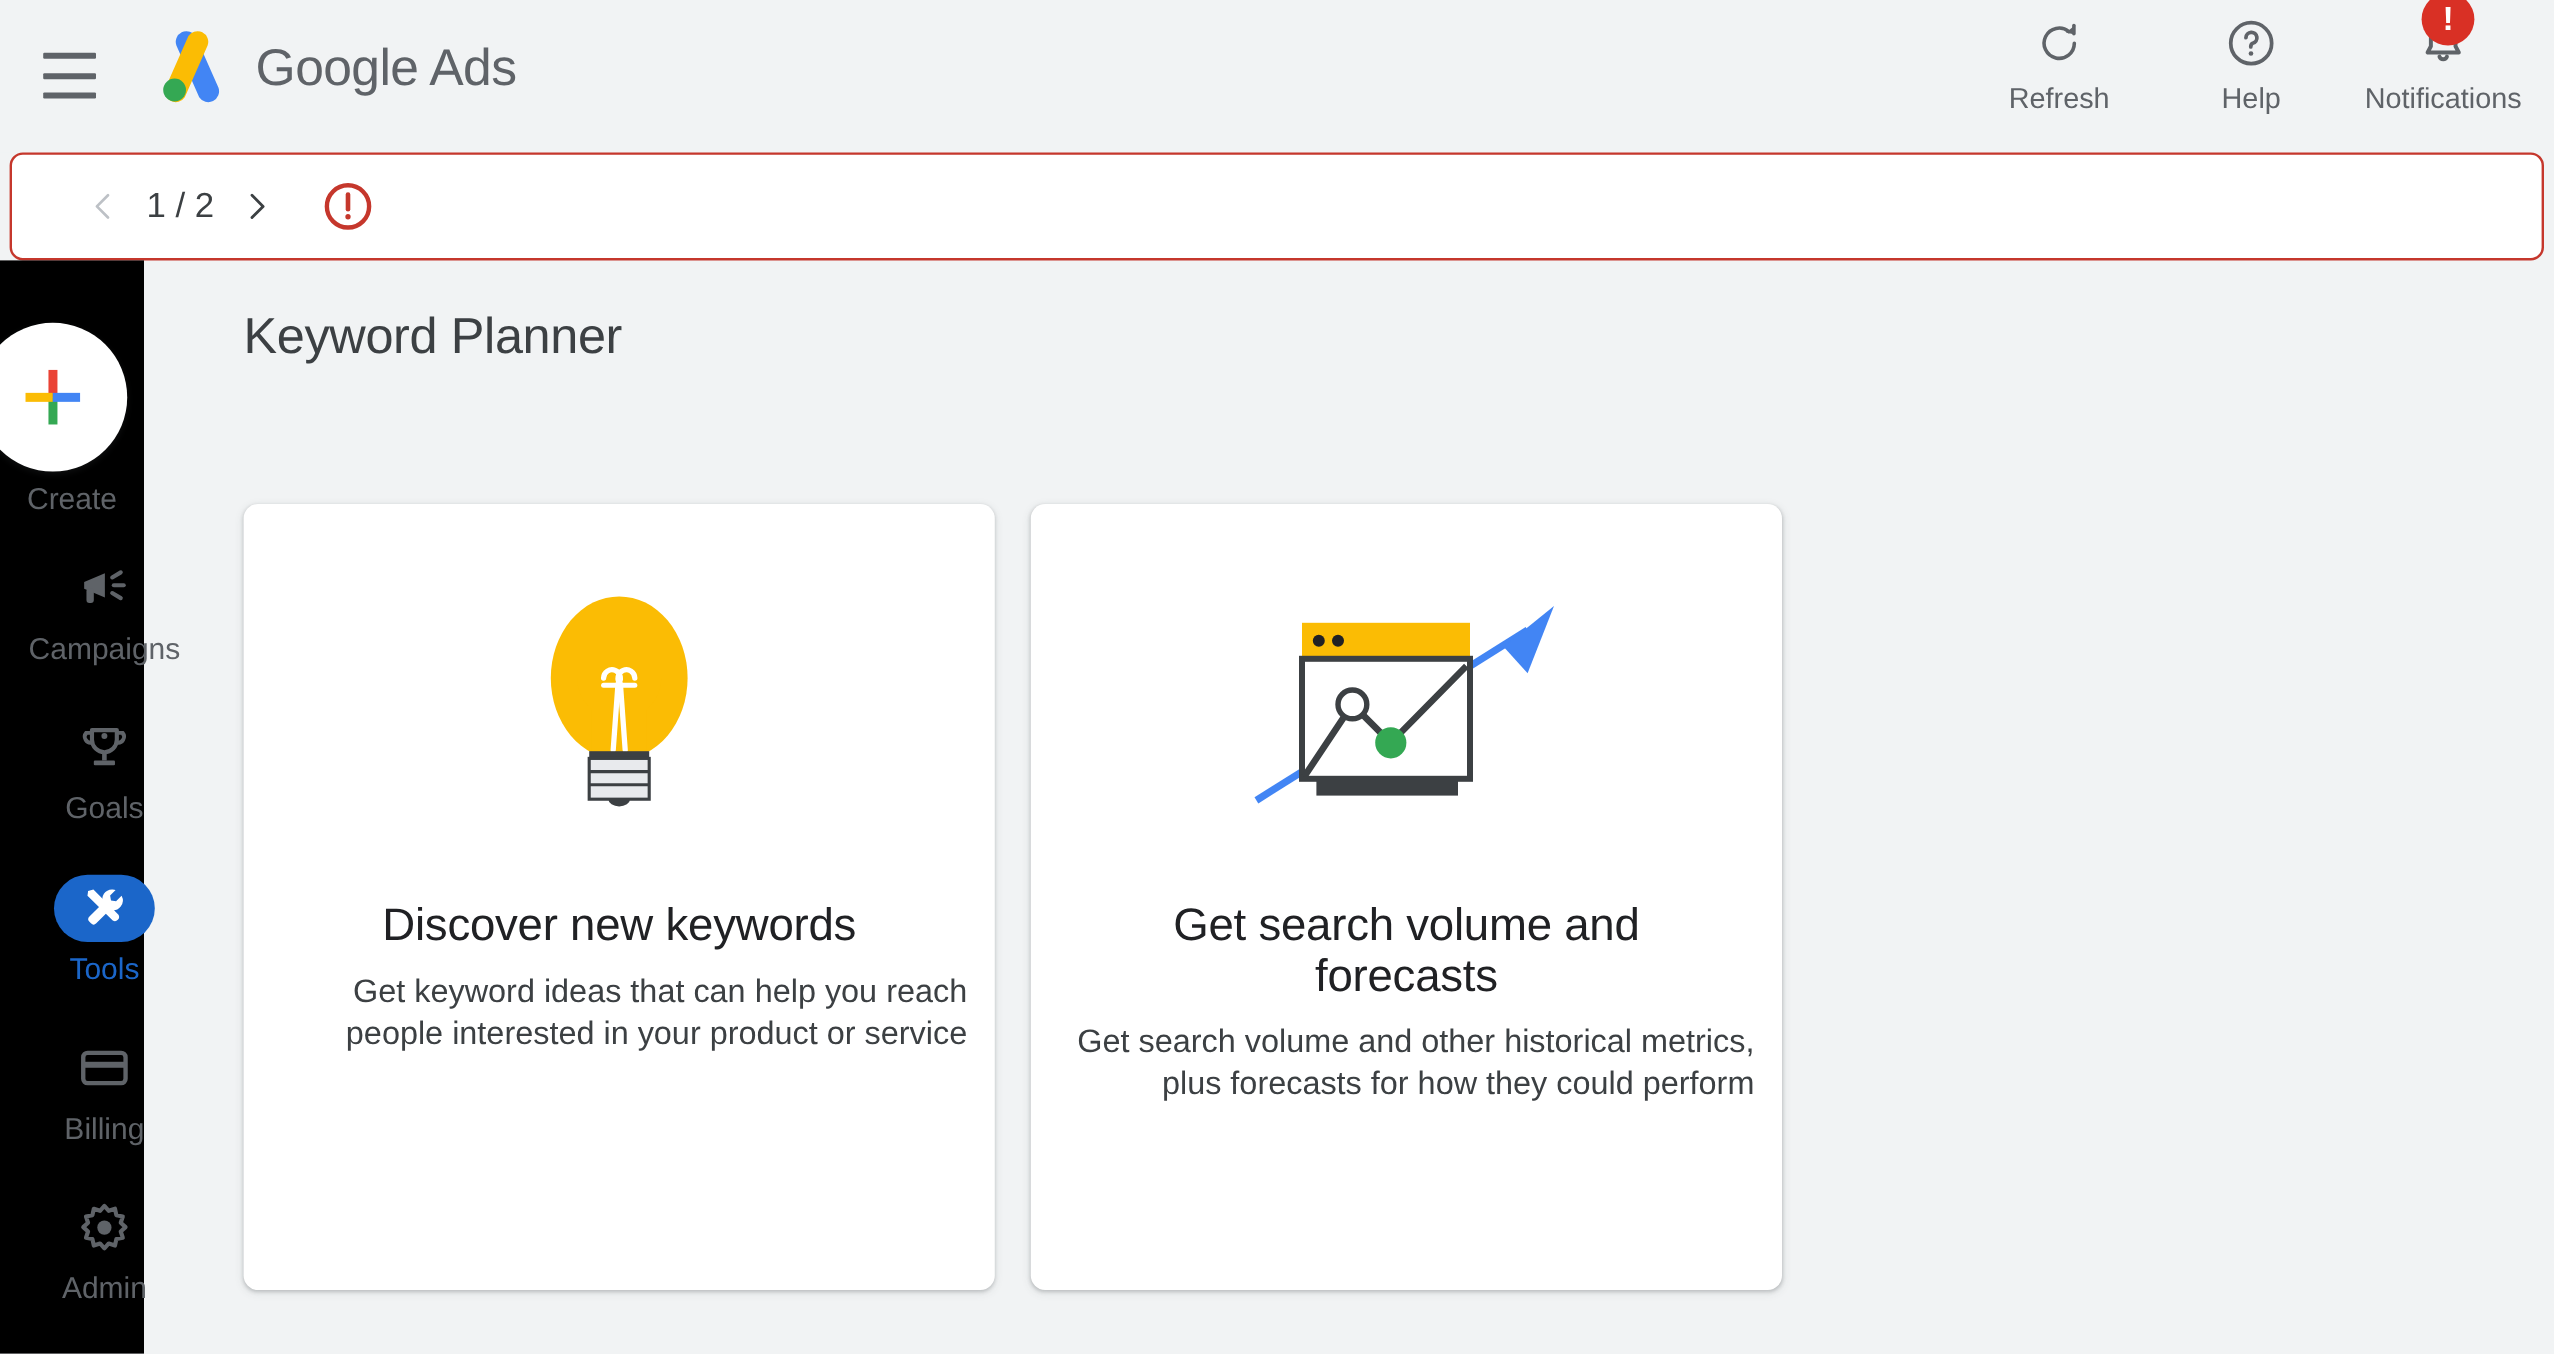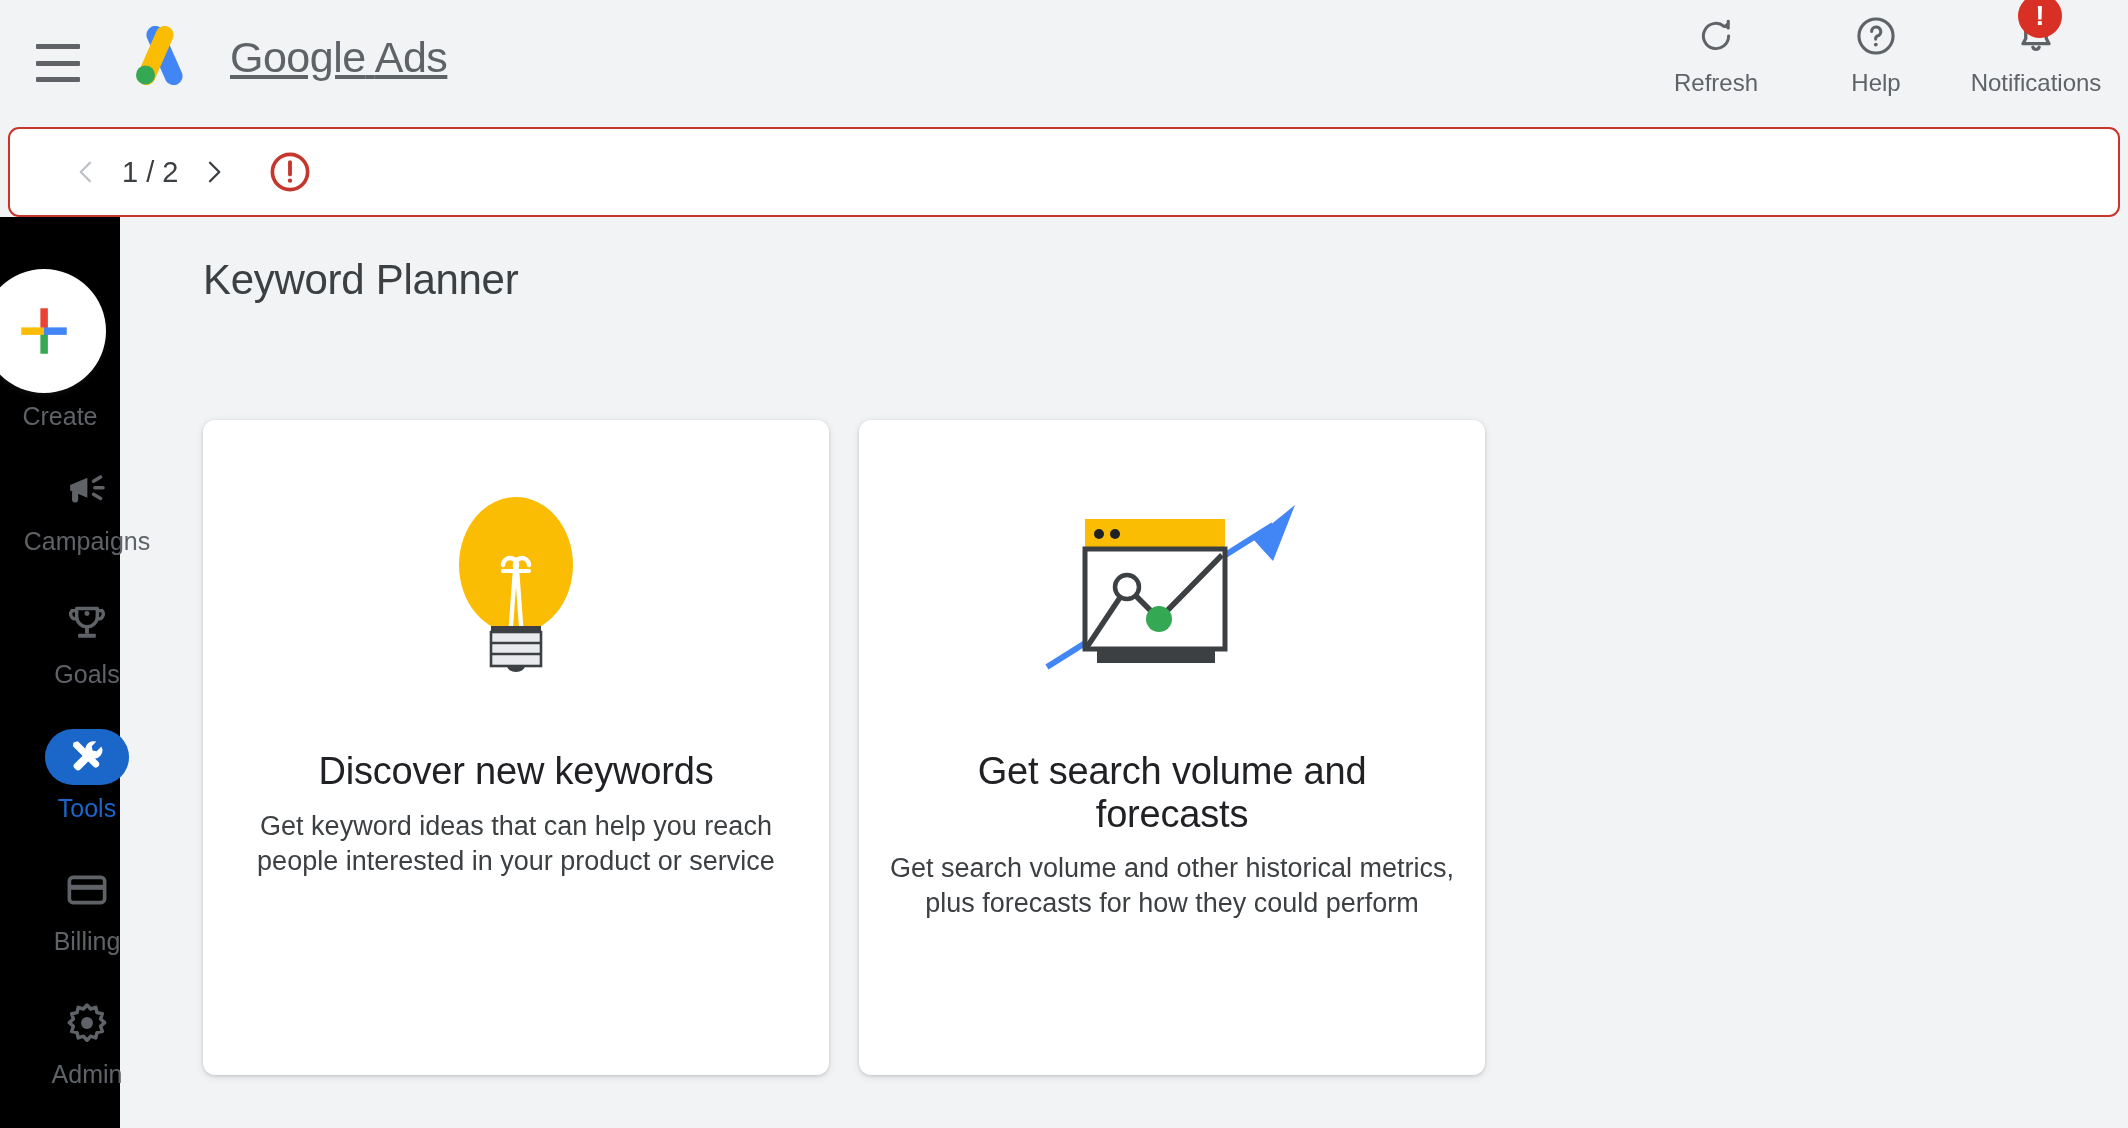--- a/index.html
+++ b/index.html
@@ -44,26 +44,25 @@
   }
   .brand {
     position: absolute;
     left: 133px; top: 26px;
     display: flex;
     align-items: center;
     height: 62px;
   }
   .brand-logo { width: 54px; height: 62px; }
   .brand-text {
-    margin-left: 43px;
+    margin-left: 26px;
     font-size: 43px;
     color: #5f6368;
     letter-spacing: -0.5px;
     white-space: nowrap;
-    text-decoration: underline;
   }
   .brand-text .ads { color: #5f6368; }
 
   .searchbox {
     position: absolute;
     left: 508px; top: 20px;
     width: 1000px; height: 86px;
     border: 1.5px solid #bdc1c6;
     border-radius: 10px;
     background: #f1f3f4;
@@ -267,21 +266,21 @@
     color: #202124;
     text-align: center;
     line-height: 1.12;
     max-width: 540px;
     letter-spacing: -0.2px;
   }
   .card-desc {
     margin-top: 16px;
     font-size: 27px;
     color: #3c4043;
-    text-align: center;
+    text-align: right;
     line-height: 1.3;
     max-width: 580px;
   }
 </style>
 </head>
 <body>
 
 <div class="topbar">
 
   <div class="hamburger">

